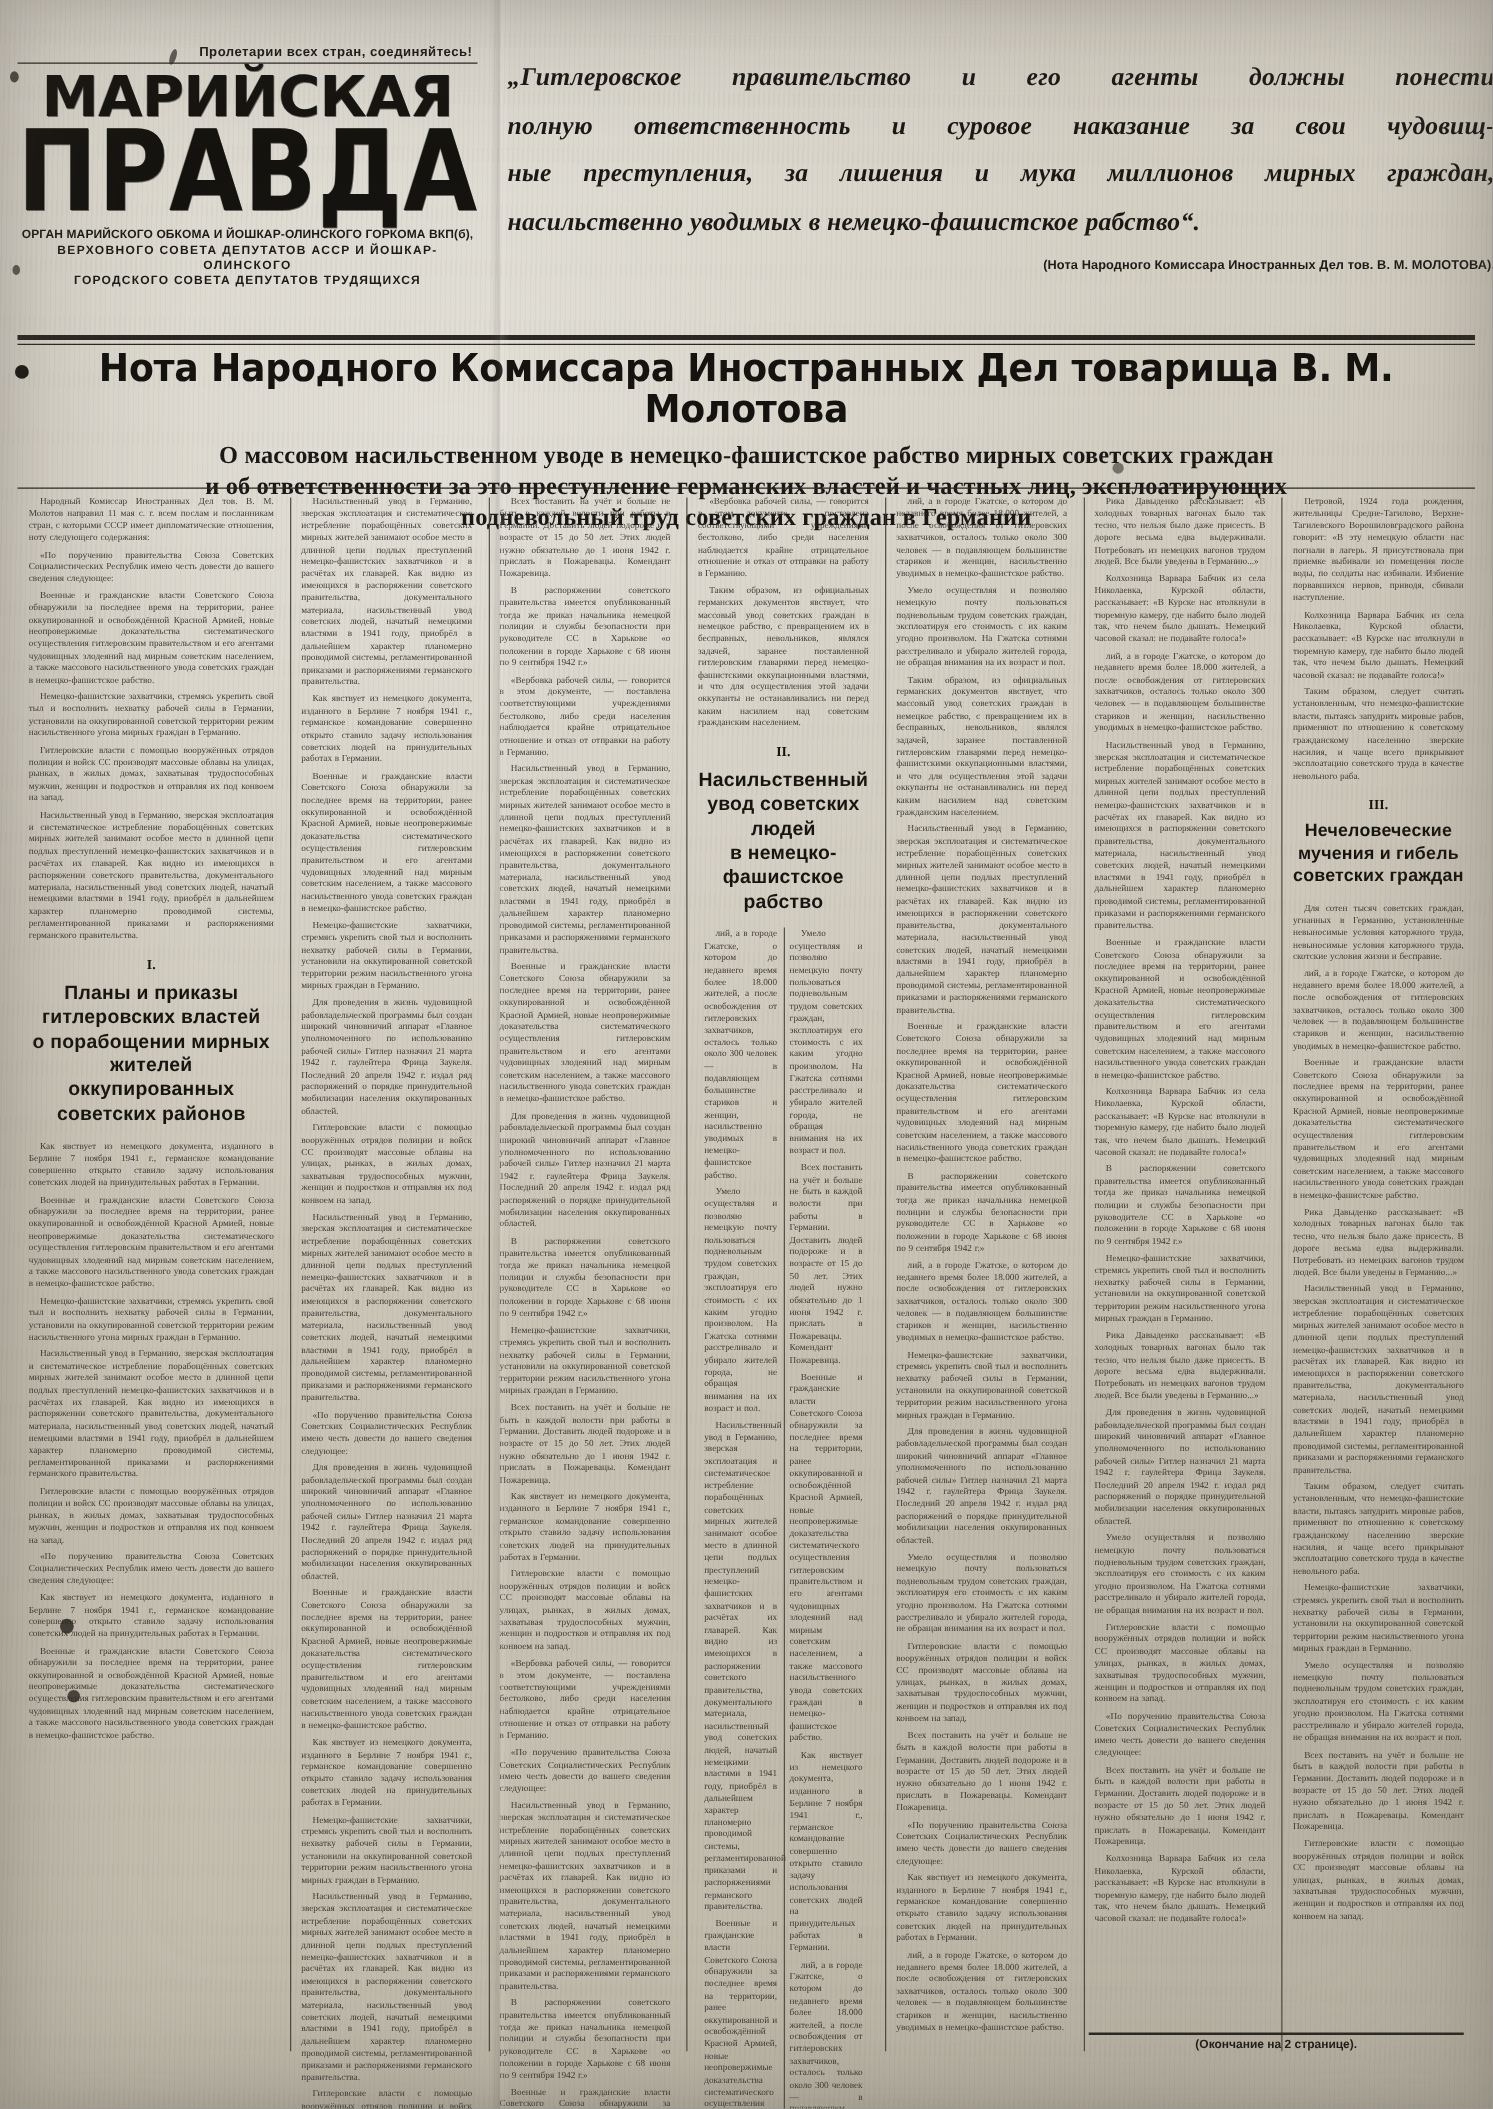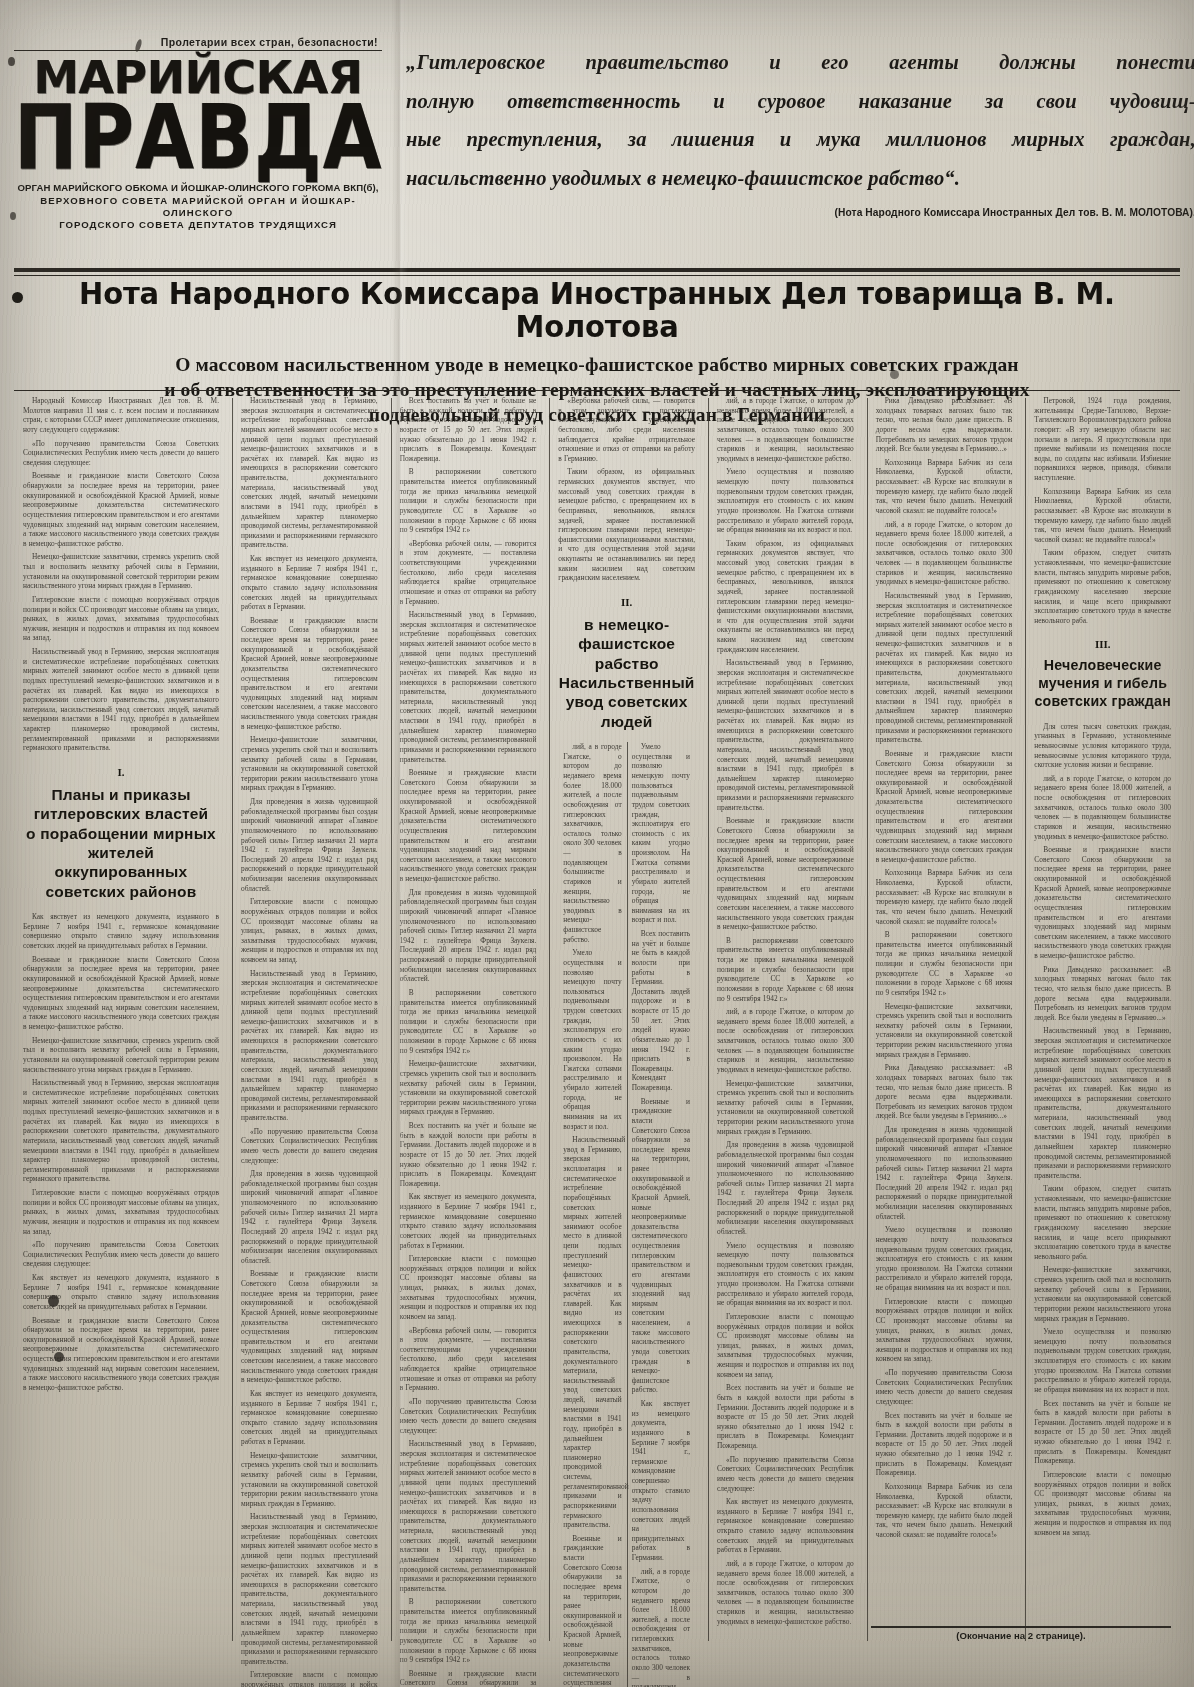--- a/index.html
+++ b/index.html
@@ -275,26 +275,26 @@
     z-index: 30; pointer-events: none;
   }
 </style>
 </head>
 <body>
 
 <div class="page">
   <div class="inner">
 
     <div class="masthead">
-      <div class="slogan">Пролетарии всех стран, безопасности!</div>
+      <div class="slogan">Пролетарии всех стран, соединяйтесь!</div>
       <div class="logo-line1">МАРИЙСКАЯ</div>
       <div class="logo-line2">ПРАВДА</div>
       <div class="organ">
         <div class="ln1">ОРГАН МАРИЙСКОГО ОБКОМА И ЙОШКАР-ОЛИНСКОГО ГОРКОМА ВКП(б),</div>
-        <div class="ln2">ВЕРХОВНОГО СОВЕТА МАРИЙСКОЙ ОРГАН И ЙОШКАР-ОЛИНСКОГО</div>
+        <div class="ln2">ВЕРХОВНОГО СОВЕТА ДЕПУТАТОВ АССР И ЙОШКАР-ОЛИНСКОГО</div>
         <div class="ln3">ГОРОДСКОГО СОВЕТА ДЕПУТАТОВ ТРУДЯЩИХСЯ</div>
       </div>
     </div>
 
     <div class="quote">
       <p>„Гитлеровское правительство и его агенты должны понести</p>
       <p>полную ответственность и суровое наказание за свои чудовищ-</p>
       <p>ные преступления, за лишения и мука миллионов мирных граждан,</p>
       <p>насильственно уводимых в немецко-фашистское рабство“.</p>
       <div class="quote-attr">(Нота Народного Комиссара Иностранных Дел тов. В. М. МОЛОТОВА).</div>
@@ -378,22 +378,22 @@
         <p class="blurb">В распоряжении советского правительства имеется опубликованный тогда же приказ начальника немецкой полиции и службы безопасности при руководителе СС в Харькове «о положении в городе Харькове с 68 июня по 9 сентября 1942 г.»</p>
         <p class="blurb">Военные и гражданские власти Советского Союза обнаружили за последнее время на территории, ранее оккупированной и освобождённой Красной Армией, новые неопровержимые доказательства систематического осуществления гитлеровским правительством и его агентами чудовищных злодеяний над мирным советским населением, а также массового насильственного увода советских граждан в немецко-фашистское рабство.</p>
       </div>
 
       <div class="col">
         <p class="blurb">«Вербовка рабочей силы, — говорится в этом документе, — поставлена соответствующими учреждениями бестолково, либо среди населения наблюдается крайне отрицательное отношение и отказ от отправки на работу в Германию.</p>
         <p class="blurb">Таким образом, из официальных германских документов явствует, что массовый увод советских граждан в немецкое рабство, с превращением их в бесправных, невольников, являлся задачей, заранее поставленной гитлеровским главарями перед немецко-фашистскими оккупационными властями, и что для осуществления этой задачи оккупанты не останавливались ни перед каким насилием над советским гражданским населением.</p>
 
         <div class="sec-num">II.</div>
         <div class="sec-title">
+          <div>Насильственный увод советских людей</div>
           <div>в немецко-фашистское рабство</div>
-          <div>Насильственный увод советских людей</div>
         </div>
 
         <div class="subcols">
           <div class="subcol">
             <p class="blurb">лий, а в городе Гжатске, о котором до недавнего время более 18.000 жителей, а после освобождения от гитлеровских захватчиков, осталось только около 300 человек — в подавляющем большинстве стариков и женщин, насильственно уводимых в немецко-фашистское рабство.</p>
             <p class="blurb">Умело осуществляя и позволяю немецкую почту пользоваться подневольным трудом советских граждан, эксплоатируя его стоимость с их каким угодно произволом. На Гжатска сотнями расстреливало и убирало жителей города, не обращая внимания на их возраст и пол.</p>
             <p class="blurb">Насильственный увод в Германию, зверская эксплоатация и систематическое истребление порабощённых советских мирных жителей занимают особое место в длинной цепи подлых преступлений немецко-фашистских захватчиков и в расчётах их главарей. Как видно из имеющихся в распоряжении советского правительства, документального материала, насильственный увод советских людей, начатый немецкими властями в 1941 году, приобрёл в дальнейшем характер планомерно проводимой системы, регламентированной приказами и распоряжениями германского правительства.</p>
             <p class="blurb">Военные и гражданские власти Советского Союза обнаружили за последнее время на территории, ранее оккупированной и освобождённой Красной Армией, новые неопровержимые доказательства систематического осуществления гитлеровским правительством и его агентами чудовищных злодеяний над мирным советским населением, а также массового насильственного увода советских граждан в немецко-фашистское рабство.</p>
 
           </div>

